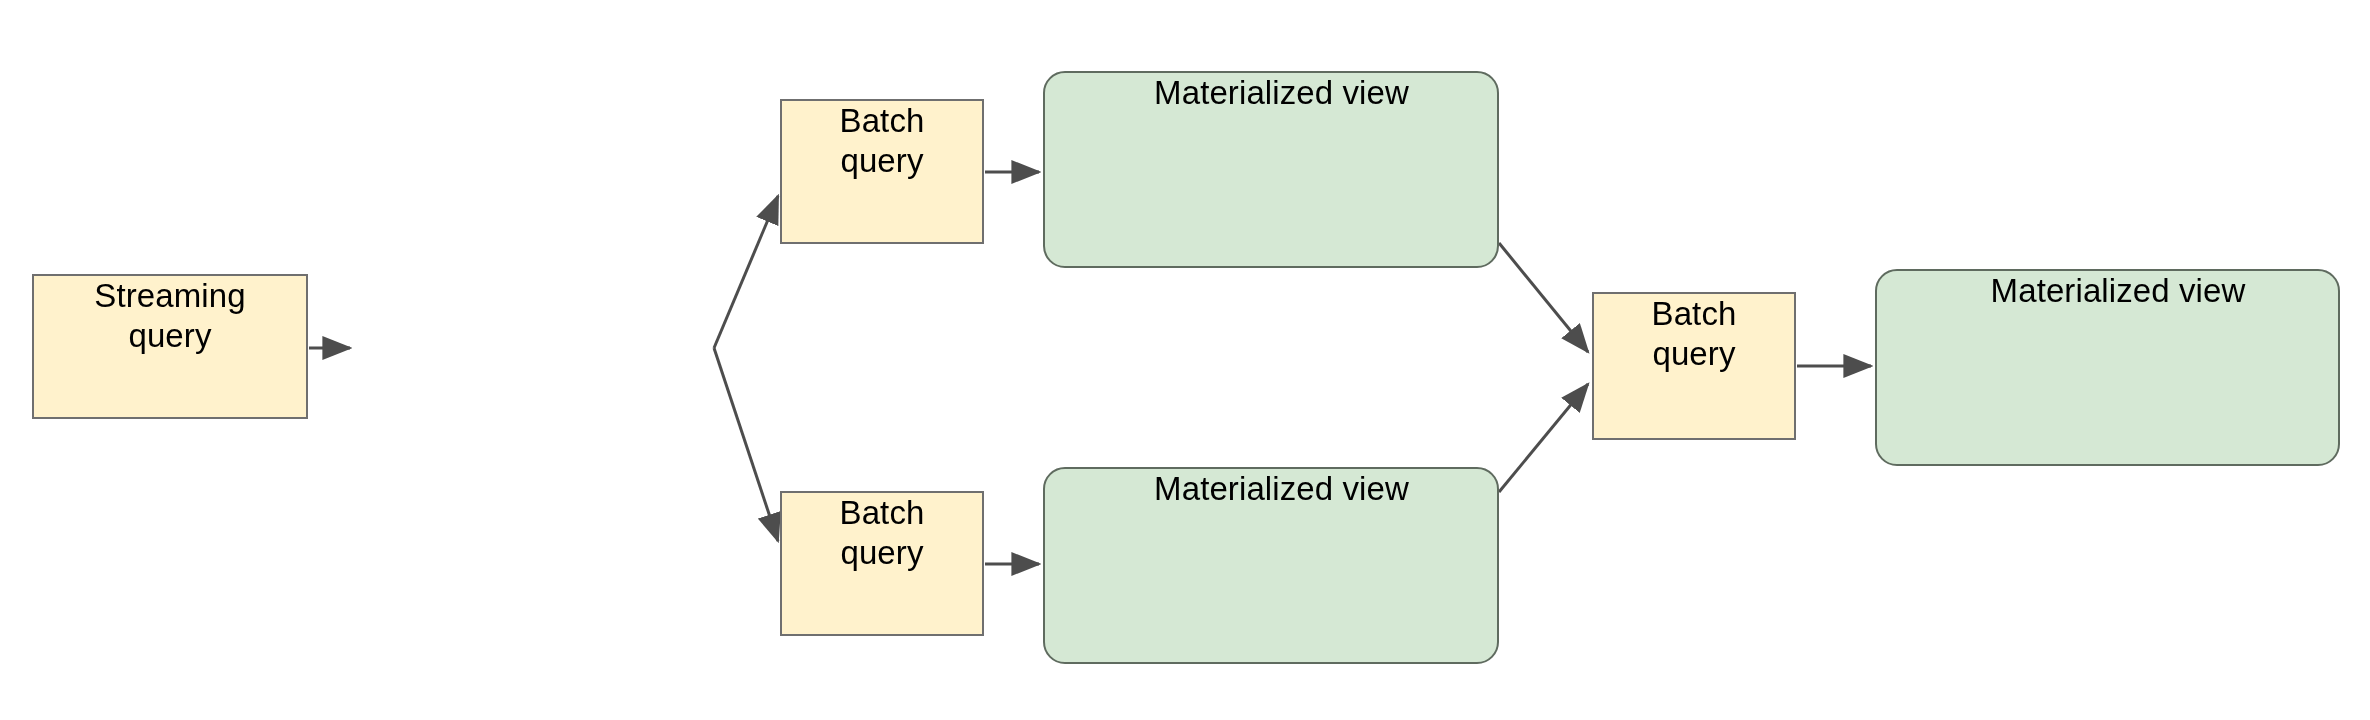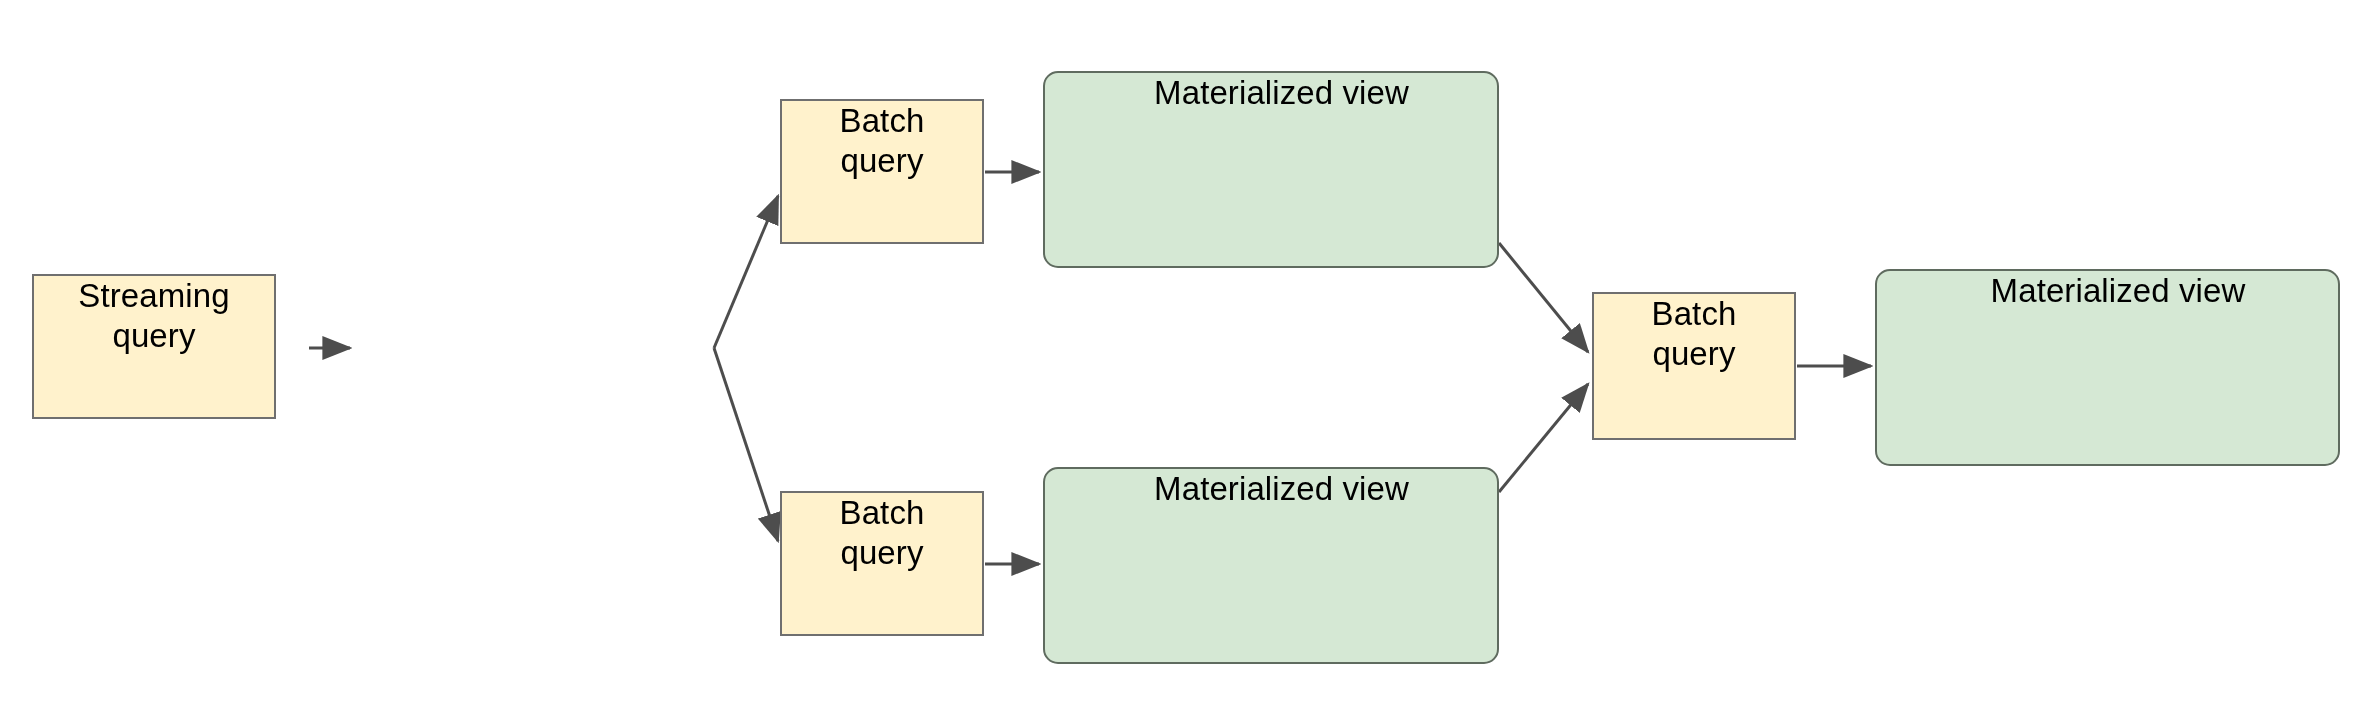--- a/index.html
+++ b/index.html
@@ -37,21 +37,21 @@
     z-index: 2;
   }
   .node-process {
     background: #fff2cc;
     border-color: #6f6f6f;
     border-radius: 0;
   }
   .node-store {
     background: #d5e8d4;
     border-color: #5f6b5f;
-    border-radius: 15px;
+    border-radius: 22px;
     padding-left: 21px;
   }
   .node-label {
     white-space: pre-line;
     pointer-events: none;
   }
 </style>
 </head>
 <body>
 
@@ -68,21 +68,21 @@
         <line x1="714" y1="348" x2="778" y2="196" marker-end="url(#arrowhead)"></line>
         <line x1="714" y1="348" x2="778" y2="541" marker-end="url(#arrowhead)"></line>
         <line x1="985" y1="172" x2="1039" y2="172" marker-end="url(#arrowhead)"></line>
         <line x1="985" y1="564" x2="1039" y2="564" marker-end="url(#arrowhead)"></line>
         <line x1="1499" y1="243" x2="1588" y2="352" marker-end="url(#arrowhead)"></line>
         <line x1="1499" y1="492" x2="1588" y2="384" marker-end="url(#arrowhead)"></line>
         <line x1="1797" y1="366" x2="1871" y2="366" marker-end="url(#arrowhead)"></line>
       </g>
   </svg>
 
-  <div class="node node-process" style="left: 32px; top: 274px; width: 244px; height: 145px;">
+  <div class="node node-process" style="left: 32px; top: 274px; width: 276px; height: 145px;">
     <span class="node-label">Streaming
 query</span>
   </div>
 
 
   <div class="node node-process" style="left: 780px; top: 99px; width: 204px; height: 145px;">
     <span class="node-label">Batch
 query</span>
   </div>
 

